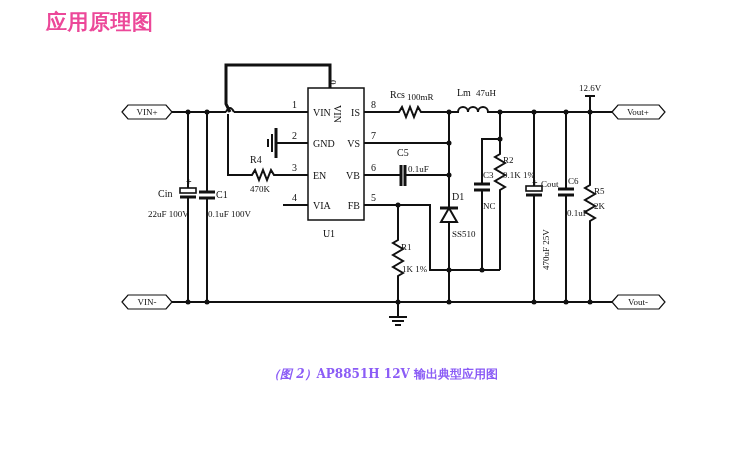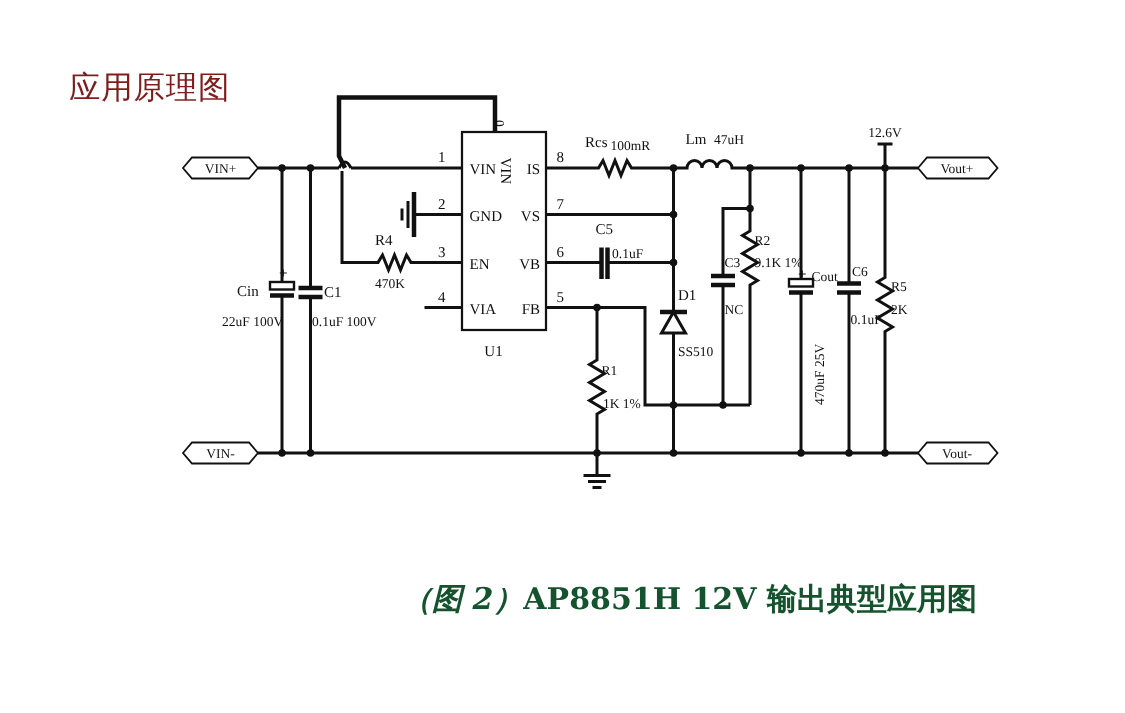--- a/index.html
+++ b/index.html
@@ -1,18 +1,18 @@
 <!DOCTYPE html>
 <html><head>
 <meta charset="utf-8">
 <style>
   html, body { margin: 0; padding: 0; background: #ffffff; }
   body { width: 750px; height: 475px; position: relative; overflow: hidden; font-family: "DejaVu Sans", sans-serif; }
-  .page-title { position: absolute; left: 46px; top: 8px; font-size: 21px; font-weight: normal; color: #7f1d1d; letter-spacing: 0.5px; margin-top: 36px; }
-  .caption { position: absolute; left: 268px; top: 386px; font-size: 20px; font-weight: bold; color: #14532d; font-family: "DejaVu Serif", serif; }
+  .page-title { position: absolute; left: 46px; top: 8px; font-size: 21px; font-weight: bold; color: #ec4899; letter-spacing: 0.5px; }
+  .caption { position: absolute; left: 268px; top: 366px; font-size: 12px; font-weight: bold; color: #8b5cf6; font-family: "DejaVu Serif", serif; }
   .caption .fig { font-style: italic; }
   svg { position: absolute; left: 0; top: 0; }
   .w { stroke: #111; stroke-width: 2; fill: none; }
   .wt { stroke: #111; stroke-width: 3; fill: none; }
   .lbl { font-family: "Liberation Serif", serif; font-size: 10px; fill: #111; }
   .lbls { font-family: "Liberation Serif", serif; font-size: 9px; fill: #111; }
   .pin { font-family: "Liberation Serif", serif; font-size: 10px; fill: #111; }
   .dot { fill: #111; }
 </style>
 </head>

